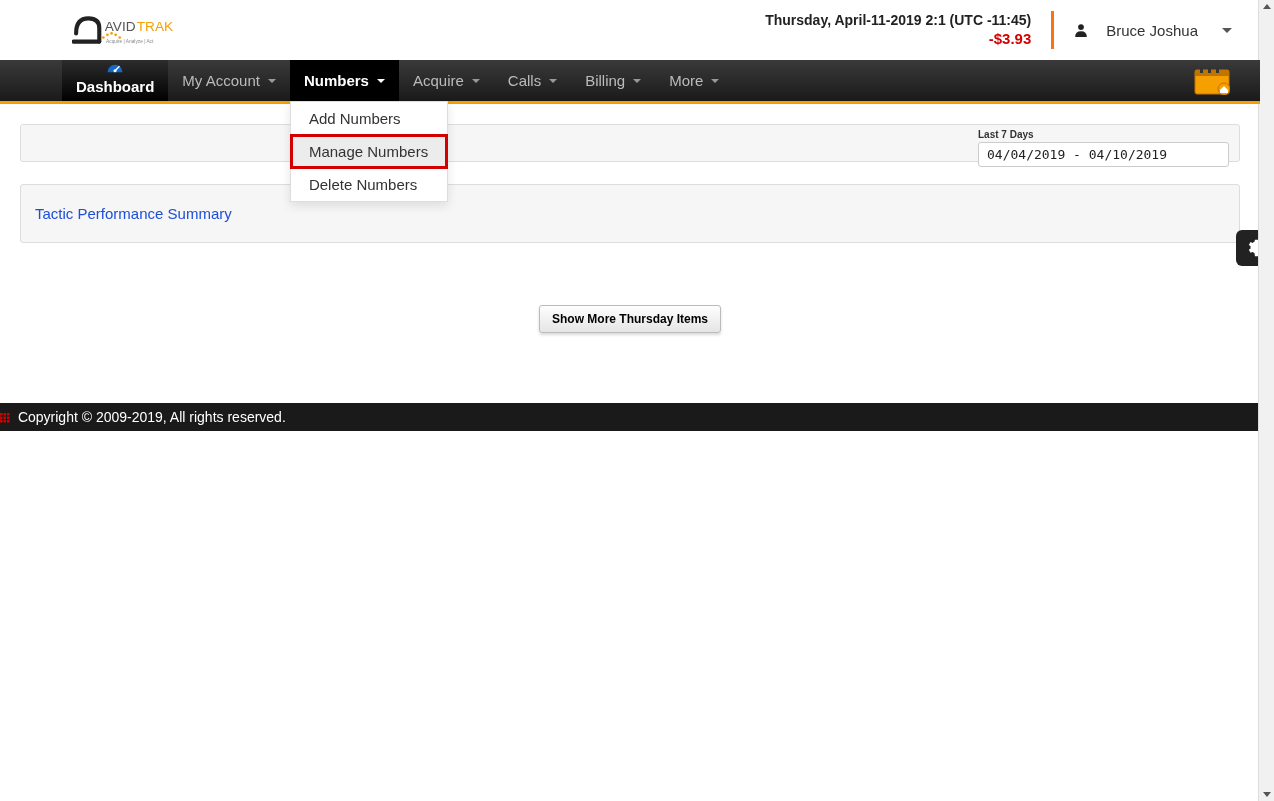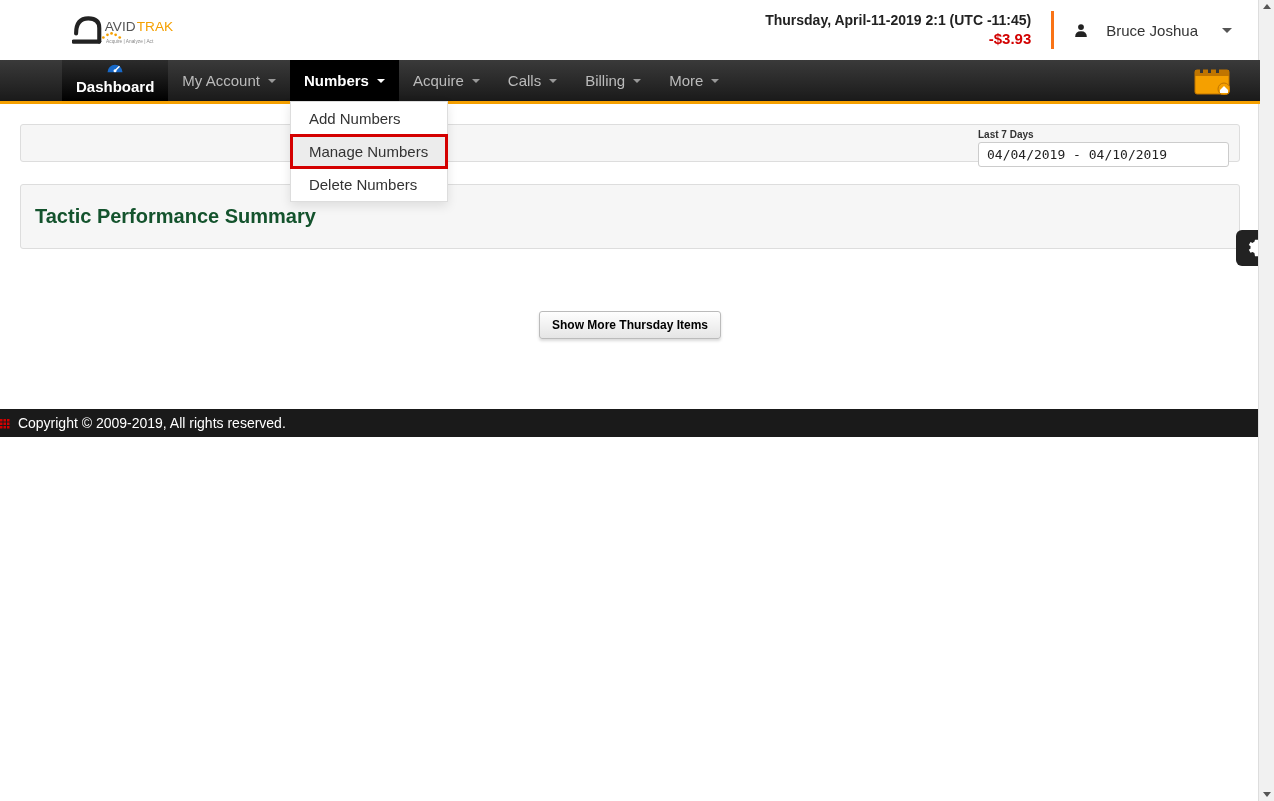--- a/index.html
+++ b/index.html
@@ -186,23 +186,23 @@
       font-size: 13px;
       font-family: monospace, Arial;
       border: 1px solid #ccc;
       border-radius: 3px;
       color: #222;
     }
     .card.summary-card {
       padding: 20px 14px;
     }
     .summary-title {
-      font-size: 20px;
-      font-weight: bold;
-      color: #14532d;
+      font-size: 15px;
+      font-weight: normal;
+      color: #1d4ed8;
     }
     .show-more-wrap {
       display: flex;
       justify-content: center;
       padding: 40px 0 50px 0;
     }
     .show-more-btn {
       background: linear-gradient(#fefefe, #e5e5e5);
       border: 1px solid #bbb;
       border-radius: 3px;

